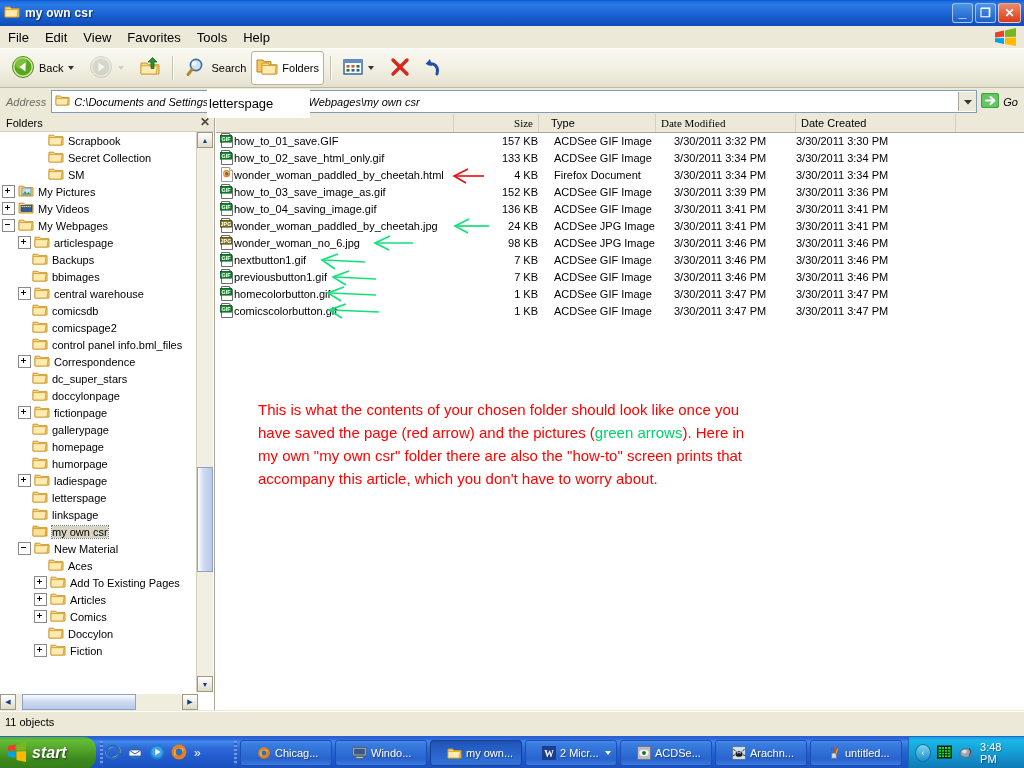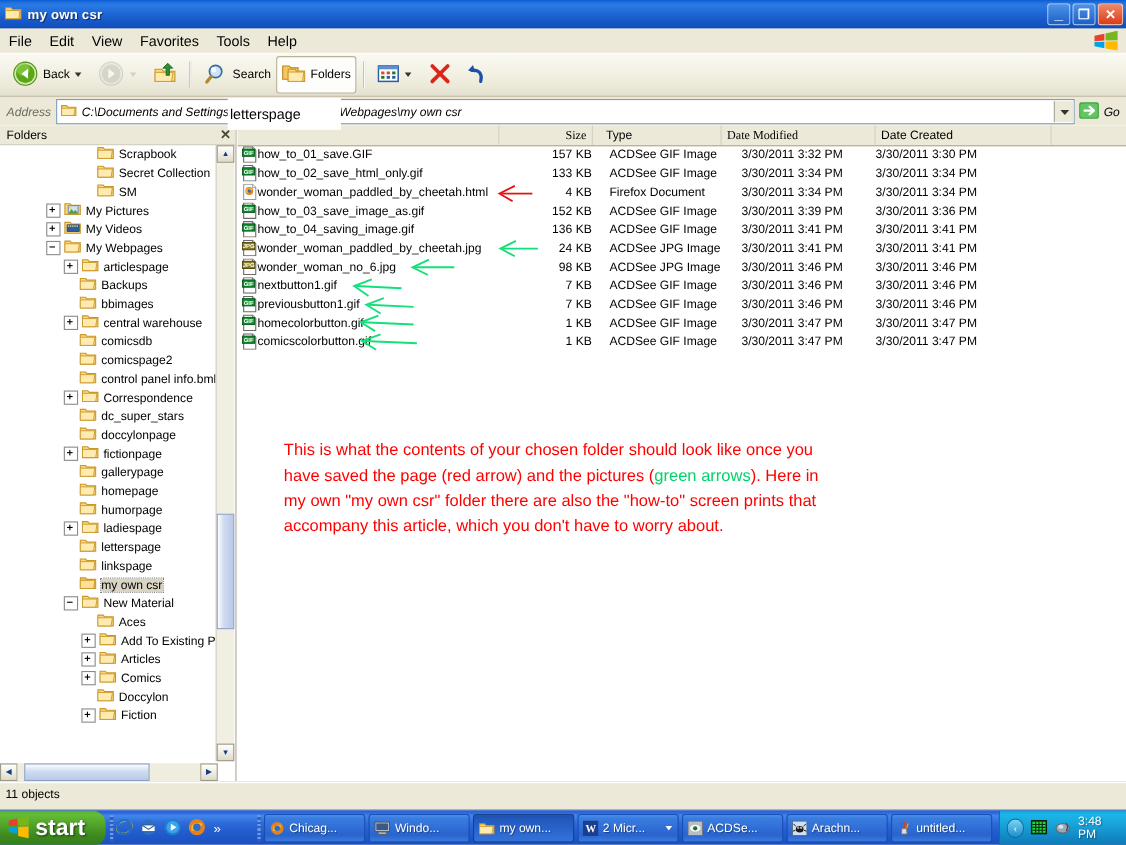--- a/index.html
+++ b/index.html
@@ -93,21 +93,21 @@
   .bodyarea{position:absolute;left:0;top:114px;width:1024px;height:596px;background:#fff;}
 
   
   .folders-pane{position:absolute;left:0;top:0;width:215px;height:596px;background:#fff;
                 border-right:1px solid #aca899;box-sizing:border-box;}
   .folders-head{height:17px;background:#ece9d8;display:flex;align-items:center;
                 padding-left:6px;position:relative;border-bottom:1px solid #d4d0c0;}
   .folders-head .t{font-size:11px;color:#000;}
   .folders-head .x{position:absolute;right:4px;top:1px;font-size:12px;font-weight:bold;color:#4a4a3c;line-height:14px;}
   .tree{position:absolute;left:0;top:18px;width:198px;height:560px;overflow:hidden;}
-  .trow{height:17px;display:flex;align-items:center;white-space:nowrap;font-size:11px;padding-left:40px;}
+  .trow{height:17px;display:flex;align-items:center;white-space:nowrap;font-size:11px;}
   .trow .exp{width:11px;height:11px;margin-right:3px;flex:0 0 auto;position:relative;}
   .trow .exp.box{border:1px solid #8a8a8a;background:#fff;}
   .trow .exp.box:before{content:"";position:absolute;left:2px;top:4px;width:5px;height:1px;background:#000;}
   .trow .exp.plus:after{content:"";position:absolute;left:4px;top:2px;width:1px;height:5px;background:#000;}
   .trow .spacer{flex:0 0 auto;}
   .trow .ficon{flex:0 0 auto;margin-right:4px;}
   .trow .tlabel{color:#000;}
   .trow.selected .tlabel{background:#d9d4c4;outline:1px dotted #808080;}
   
   .vscroll{position:absolute;right:1px;top:18px;width:16px;height:560px;background:#f1efe2;
@@ -152,30 +152,30 @@
   .taskbar{
     position:absolute;left:0;top:736px;width:1024px;height:32px;
     background:linear-gradient(180deg,#2b5fd0 0%,#2f6ade 7%,#3f87ec 14%,#2f6ad8 35%,#225ccd 60%,#1d54c4 85%,#1a4fbd 100%);
     border-top:1px solid #2a60d2;
   }
   .startbtn{
     position:absolute;left:0;top:0;width:96px;height:32px;
     background:linear-gradient(180deg,#55ab2e 0%,#63bd36 10%,#4f9f29 45%,#3d8a1f 70%,#347d1a 100%);
     border-radius:0 12px 12px 0;display:flex;align-items:center;padding-left:6px;box-sizing:border-box;
   }
-  .startbtn .txt{color:#fff;font-weight:bold;font-size:21px;
+  .startbtn .txt{color:#fff;font-style:italic;font-weight:bold;font-size:16px;
                  text-shadow:1px 1px 2px rgba(0,0,0,.6);margin-left:4px;}
   .quicklaunch{position:absolute;left:104px;top:0;height:32px;display:flex;align-items:center;gap:4px;}
   .ql-sep{position:absolute;top:4px;width:3px;height:24px;
           background:repeating-linear-gradient(180deg,#6f9ae8 0 2px,#2a5fcb 2px 4px);}
   .tasks{position:absolute;left:240px;top:3px;height:26px;display:flex;gap:3px;}
   .taskbtn{width:92px;height:26px;border-radius:3px;
            background:linear-gradient(180deg,#4b8ee8 0%,#3a7ce0 12%,#2f6ed6 50%,#2a63ce 75%,#3a7bdd 100%);
            border:1px solid #1a4fb5;box-sizing:border-box;display:flex;align-items:center;
-           padding-left:4px;color:#fff;font-size:11px;overflow:hidden;}
+           padding-left:16px;color:#fff;font-size:11px;overflow:hidden;}
   .taskbtn .tl{margin-left:4px;white-space:nowrap;text-shadow:1px 1px 1px rgba(0,0,0,.4);}
   .taskbtn.active{background:linear-gradient(180deg,#1f4fae 0%,#2359bd 15%,#2a66ce 60%,#3472d8 100%);
                   border:1px solid #17408f;}
   .taskbtn .mcaret{margin-left:auto;margin-right:5px;width:0;height:0;
                    border-left:3px solid transparent;border-right:3px solid transparent;border-top:4px solid #fff;}
   .tray{position:absolute;right:0;top:0;height:32px;width:116px;
         background:linear-gradient(180deg,#12a0d8 0%,#1bb7e8 10%,#179fd6 45%,#1288c4 75%,#0f79b4 100%);
         border-left:1px solid #0e6fa8;display:flex;align-items:center;gap:6px;padding-left:6px;box-sizing:border-box;}
   .tray .clock{color:#fff;font-size:11px;margin-left:auto;margin-right:8px;text-shadow:1px 1px 1px rgba(0,0,0,.35);}
   .tray .chev{width:16px;height:16px;border-radius:50%;

